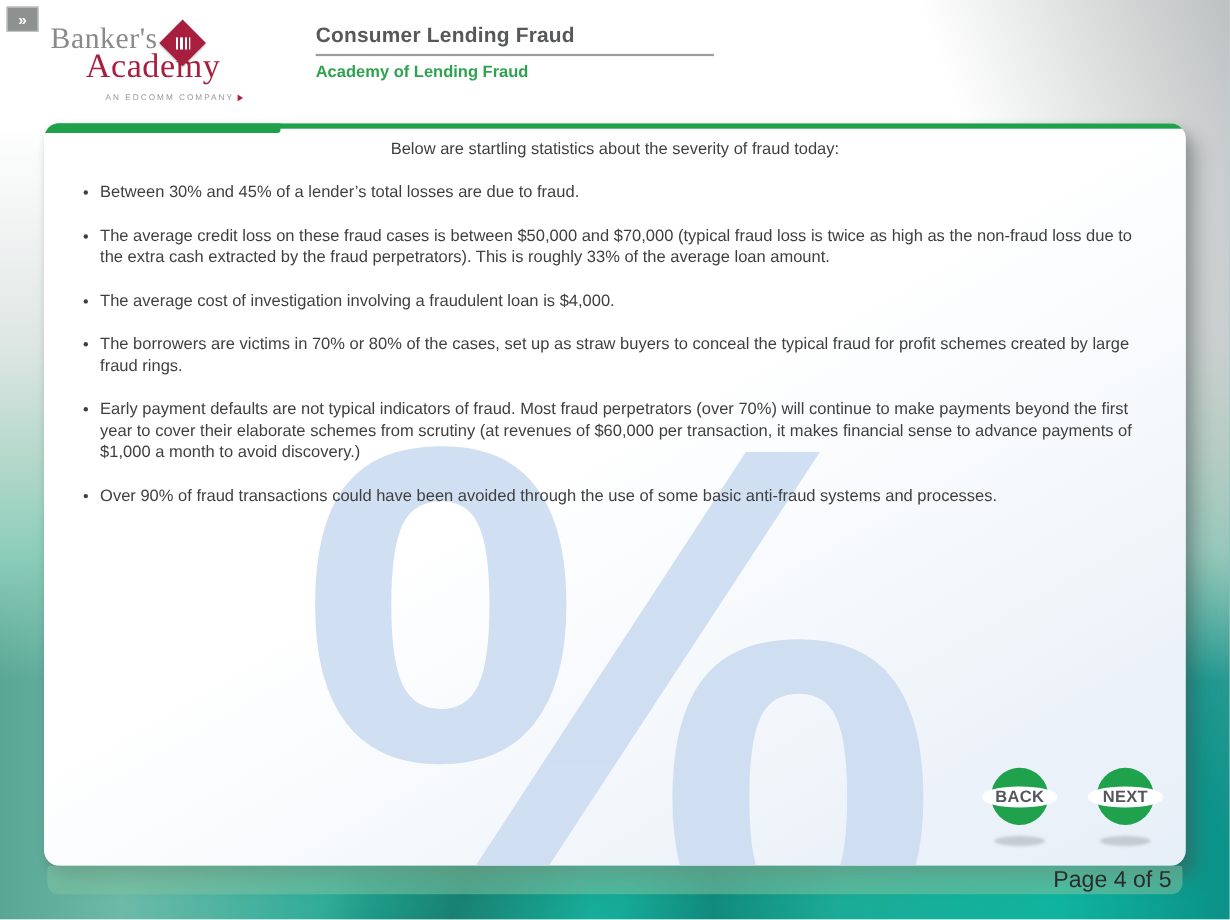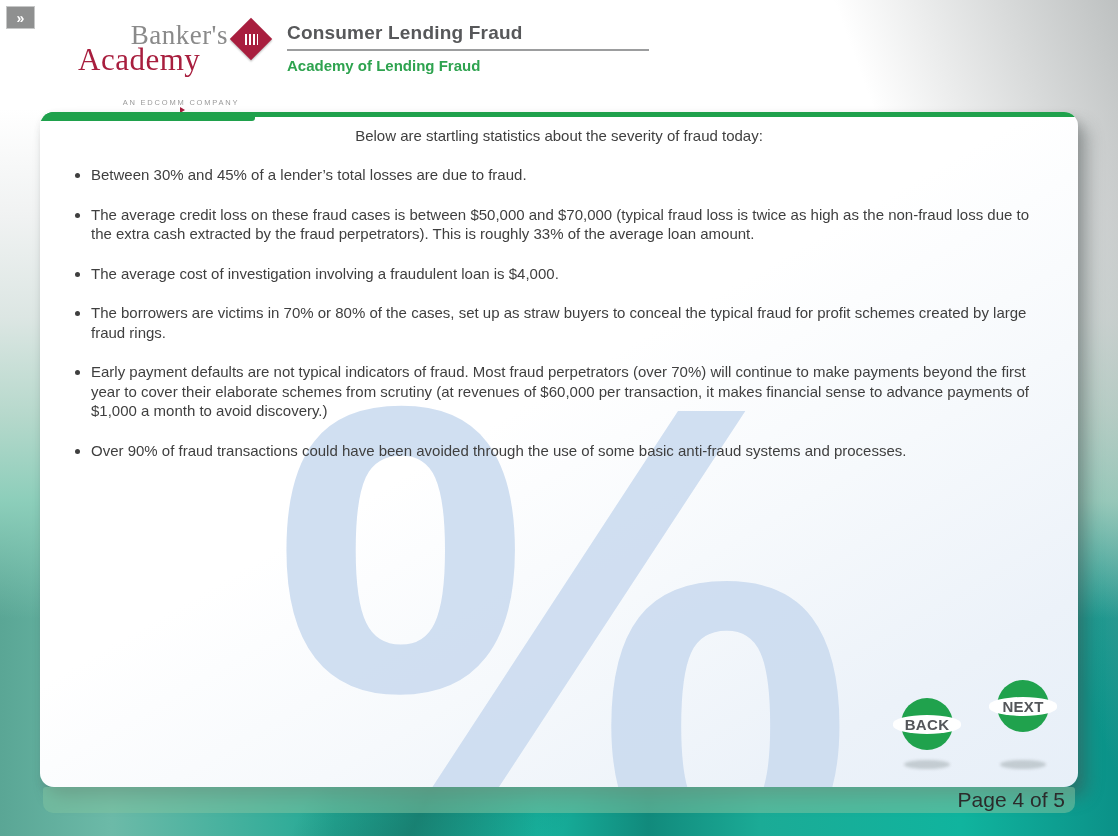--- a/index.html
+++ b/index.html
@@ -20,42 +20,42 @@
   
   .collapse-btn {
     position:absolute; left:6px; top:6px; width:29px; height:23px;
     background:#8f9090; border:1px solid #c6c7c7; color:#ffffff;
     font-size:14px; font-weight:bold; text-align:center; line-height:22px;
     cursor:pointer; box-sizing:border-box;
   }
 
   
   .logo { position:absolute; left:46px; top:20px; width:220px; }
-  .logo-row { display:flex; align-items:flex-start;justify-content:flex-end; }
+  .logo-row { display:flex; align-items:flex-start; }
   .logo-line1 { font-family:"Liberation Serif", serif; font-size:27px; color:#8a8a8a; letter-spacing:.5px; }
   .diamond {
     position:relative; width:30px; height:30px; background:#a81e3e;
     transform:rotate(45deg); margin:4px 0 0 8px; flex:none;
     box-shadow:1px 1px 2px rgba(0,0,0,.25);
   }
   .diamond-bars {
     position:absolute; inset:0; transform:rotate(-45deg);
     display:flex; align-items:center; justify-content:center;
   }
   .diamond-bars span {
     display:block; width:13px; height:11px;
     background:repeating-linear-gradient(90deg, #ffffff 0 2px, rgba(255,255,255,0) 2px 4px);
   }
   .logo-line2 {
     font-family:"Liberation Serif", serif; font-size:31px; color:#a81e3e;
     margin:-12px 0 0 32px; letter-spacing:.5px;
   }
   .logo-tagline {
     font-size:7.5px; letter-spacing:1.8px; color:#9a9a9a;
-    margin:20px 0 0 50px; text-transform:uppercase; display:flex; align-items:center;flex-direction:column;
+    margin:6px 0 0 50px; text-transform:uppercase; display:flex; align-items:center;
   }
   .tagline-arrow {
     display:inline-block; width:0; height:0; margin-left:3px;
     border-top:3px solid transparent; border-bottom:3px solid transparent;
     border-left:5px solid #a81e3e;
   }
 
   
   .titleblock { position:absolute; left:287px; top:22px; width:362px; }
   .course-title {
@@ -82,21 +82,21 @@
 
   .card-content { position:relative; z-index:2; padding:0 20px; }
   .content-heading { font-size:18px; font-weight:bold; color:#2ea34f; margin:28px 0 0 0; }
   .intro { font-size:15px; color:#3f3f3f; margin:15px 0 0 0;text-align:center; }
   .bullet-list { margin:21px 0 0 0; padding-left:31px; width:950px; list-style:disc outside; }
   .bullet-list li { margin-bottom:20px; line-height:19.5px; font-size:15px; color:#3f3f3f; }
 
   
   .nav-btn { position:absolute; width:52px; height:52px; z-index:4; cursor:pointer; }
   .nav-btn-back { left:861px; top:586px; }
-  .nav-btn-next { left:957px; top:568px; }
+  .nav-btn-next { left:957px; top:586px; }
   .nav-circle { position:absolute; inset:0; border-radius:50%; background:#20a24d; }
   .nav-band { position:absolute; left:-8px; right:-8px; top:17px; height:19px; background:#ffffff; border-radius:50% / 45%; }
   .nav-label {
     position:absolute; left:-8px; right:-8px; top:17px; height:19px;
     text-align:center; font-size:15px; font-weight:bold; color:#54565a;
     line-height:19px; letter-spacing:.3px;
   }
   .nav-shadow {
     position:absolute; width:46px; height:9px; border-radius:50%;
     background:rgba(115,128,128,.32); filter:blur(1.5px); z-index:3;

